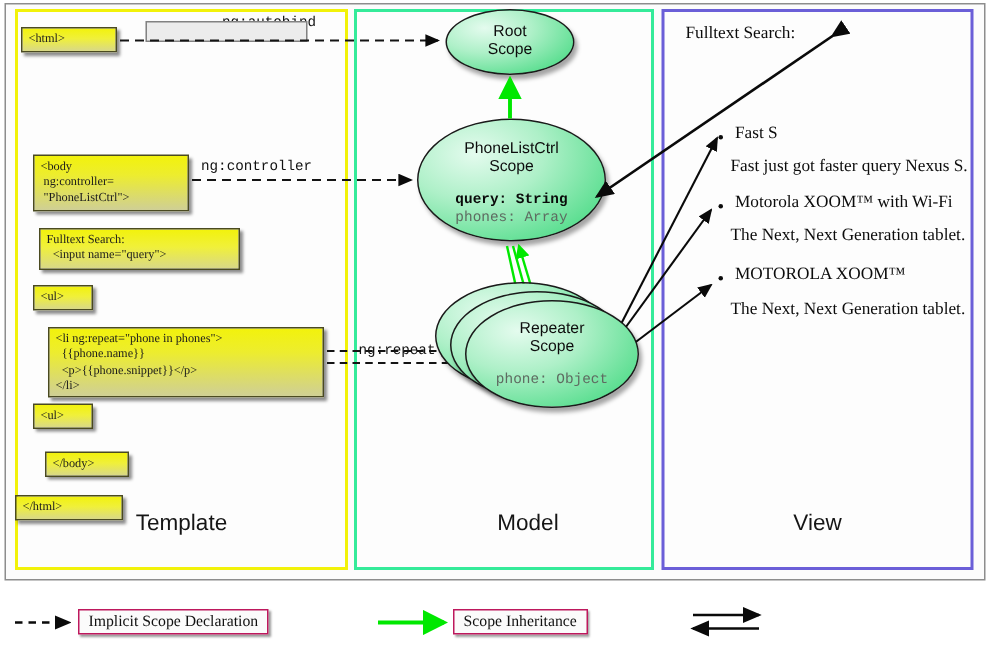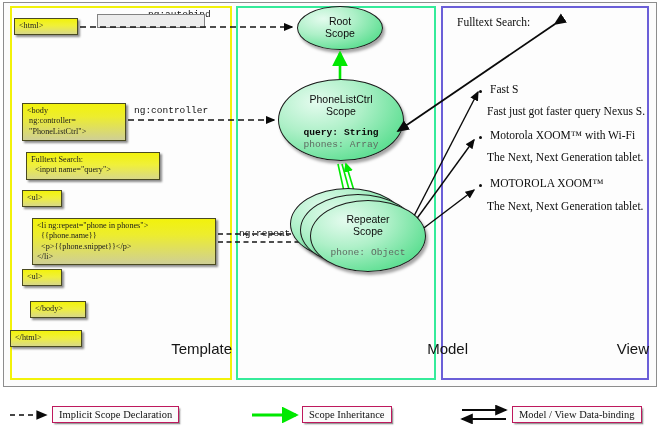--- a/index.html
+++ b/index.html
@@ -37,21 +37,21 @@
   .col-view     { left: 441px; top: 6px; width: 208px; height: 374px; border-color: #6b5fd8; }
 
   .col-label {
     position: absolute;
     width: 100%;
     text-align: center;
     font-size: 15px;
     color: #151515;
     font-family: "Liberation Sans", sans-serif;
   }
-  .col-label.t { left: 0; top: 340px; text-align: right; }
+  .col-label.t { left: 0; top: 340px; }
 
   
   .codebox {
     position: absolute;
     box-sizing: border-box;
     border: 1px solid #4a4a20;
     background: linear-gradient(180deg, #f2f20c 0%, #f0f03a 45%, #d8d888 100%);
     box-shadow: 2px 2px 2px rgba(0,0,0,0.45);
     font-family: Liberation Serif, serif;
     font-size: 8.2px;
@@ -215,21 +215,20 @@
   <div class="bullet-dot" style="left:479px; top:184px;"></div>
   <div class="view-serif phone-name" style="left:490px; top:177px;">MOTOROLA XOOM™</div>
   <div class="view-serif phone-snip" style="left:487px; top:200px;">The Next, Next Generation tablet.</div>
 
   <div class="col-label t" style="left:10px; width:222px;">Template</div>
   <div class="col-label t" style="left:236px; width:232px;">Model</div>
   <div class="col-label t" style="left:441px; width:208px;">View</div>
 
   <div class="legend-box" style="left:52px; top:406px;">Implicit Scope Declaration</div>
   <div class="legend-box" style="left:302px; top:406px;">Scope Inheritance</div>
-  <div class="legend-box" style="left:512px; top:406px;">Model / View Data-binding</div>
 
   <svg class="overlay">
     <defs>
       <marker id="ah-black" markerWidth="7" markerHeight="7" refX="6" refY="3" orient="auto">
         <path d="M0,0 L7,3 L0,6 Z" fill="#0a0a0a"></path>
       </marker>
       <marker id="ah-green" markerWidth="6" markerHeight="6" refX="5" refY="3" orient="auto">
         <path d="M0,0 L6,3 L0,6 Z" fill="#00e800"></path>
       </marker>
       <marker id="ah-black-sm" markerWidth="6" markerHeight="6" refX="5.5" refY="3" orient="auto">

